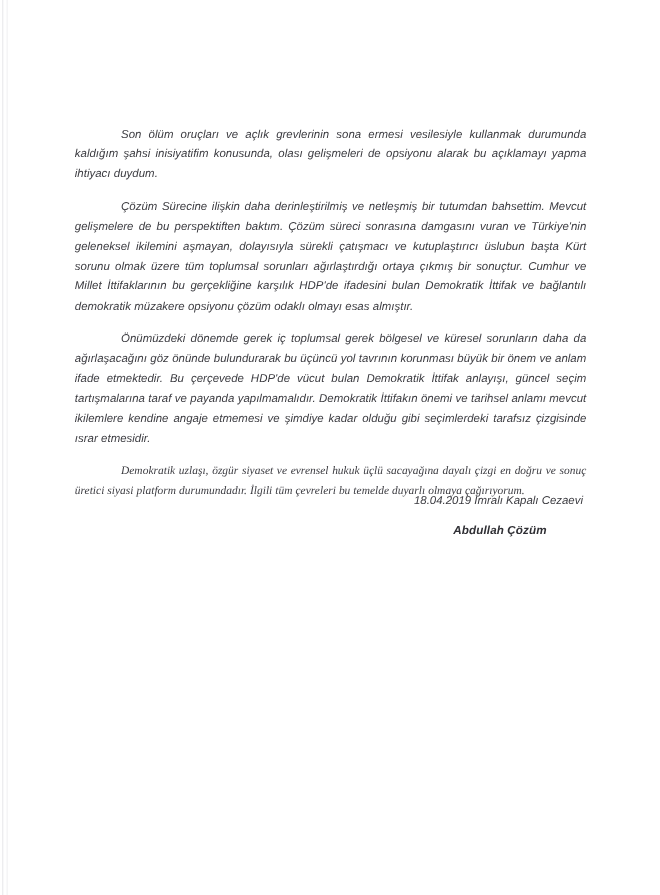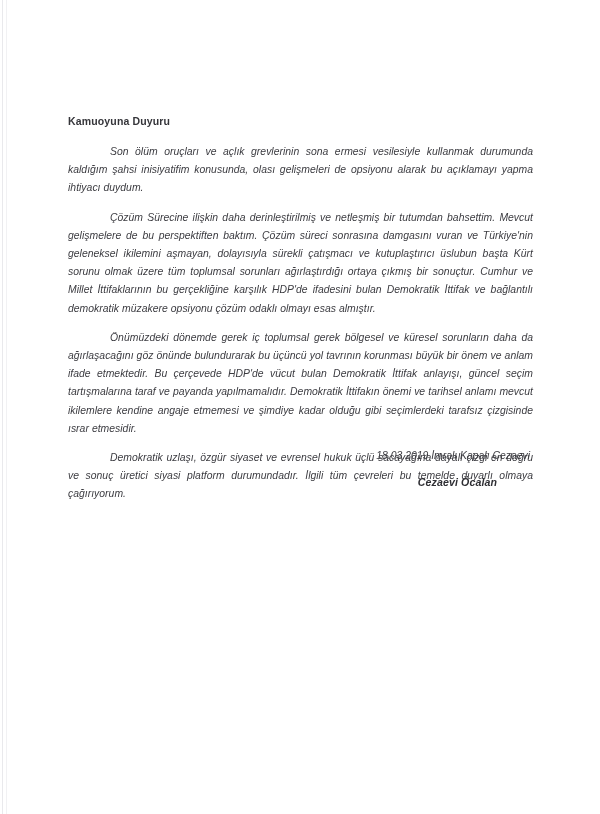--- a/index.html
+++ b/index.html
@@ -60,21 +60,21 @@
     font-size: 10.4px;
     line-height: 18.2px;
     color: #3b3b40;
     text-align: justify;
     text-justify: inter-word;
     text-indent: 42px;
     margin: 0 0 11px 0;
     letter-spacing: 0.02px;
     word-spacing: 0.1px;
   }
-  .doc-para:last-of-type { margin-bottom: 0; }
+  .doc-para:last-of-type { margin-bottom: 0; font-family: Liberation Serif, serif; }
 
   .sig-block {
     position: absolute;
     left: 68px;
     top: 448px;
     width: 465px;
     text-align: right;
   }
 
   .sig-line {
@@ -102,30 +102,29 @@
 </head>
 <body>
 
 <div class="page">
 
   <div class="page-edge-line a"></div>
   <div class="page-edge-line b"></div>
 
   <div class="doc-body">
 
-    <h1 class="doc-title">Kamuoyuna Duyuru</h1>
 
     <p class="doc-para">Son ölüm oruçları ve açlık grevlerinin sona ermesi vesilesiyle kullanmak durumunda kaldığım şahsi inisiyatifim konusunda, olası gelişmeleri de opsiyonu alarak bu açıklamayı yapma ihtiyacı duydum.</p>
 
     <p class="doc-para">Çözüm Sürecine ilişkin daha derinleştirilmiş ve netleşmiş bir tutumdan bahsettim. Mevcut gelişmelere de bu perspektiften baktım. Çözüm süreci sonrasına damgasını vuran ve Türkiye'nin geleneksel ikilemini aşmayan, dolayısıyla sürekli çatışmacı ve kutuplaştırıcı üslubun başta Kürt sorunu olmak üzere tüm toplumsal sorunları ağırlaştırdığı ortaya çıkmış bir sonuçtur. Cumhur ve Millet İttifaklarının bu gerçekliğine karşılık HDP'de ifadesini bulan Demokratik İttifak ve bağlantılı demokratik müzakere opsiyonu çözüm odaklı olmayı esas almıştır.</p>
 
     <p class="doc-para">Önümüzdeki dönemde gerek iç toplumsal gerek bölgesel ve küresel sorunların daha da ağırlaşacağını göz önünde bulundurarak bu üçüncü yol tavrının korunması büyük bir önem ve anlam ifade etmektedir. Bu çerçevede HDP'de vücut bulan Demokratik İttifak anlayışı, güncel seçim tartışmalarına taraf ve payanda yapılmamalıdır. Demokratik İttifakın önemi ve tarihsel anlamı mevcut ikilemlere kendine angaje etmemesi ve şimdiye kadar olduğu gibi seçimlerdeki tarafsız çizgisinde ısrar etmesidir.</p>
 
     <p class="doc-para">Demokratik uzlaşı, özgür siyaset ve evrensel hukuk üçlü sacayağına dayalı çizgi en doğru ve sonuç üretici siyasi platform durumundadır. İlgili tüm çevreleri bu temelde duyarlı olmaya çağırıyorum.</p>
 
   </div>
 
   <div class="sig-block">
-    <p class="sig-line">18.03.2019 İmralı Kapalı Cezaevi</p>
-    <p class="sig-name">Cezaevi Öcalan</p>
+    <p class="sig-line">18.04.2019 İmralı Kapalı Cezaevi</p>
+    <p class="sig-name">Abdullah Çözüm</p>
   </div>
 
 </div>
 
 </body></html>

